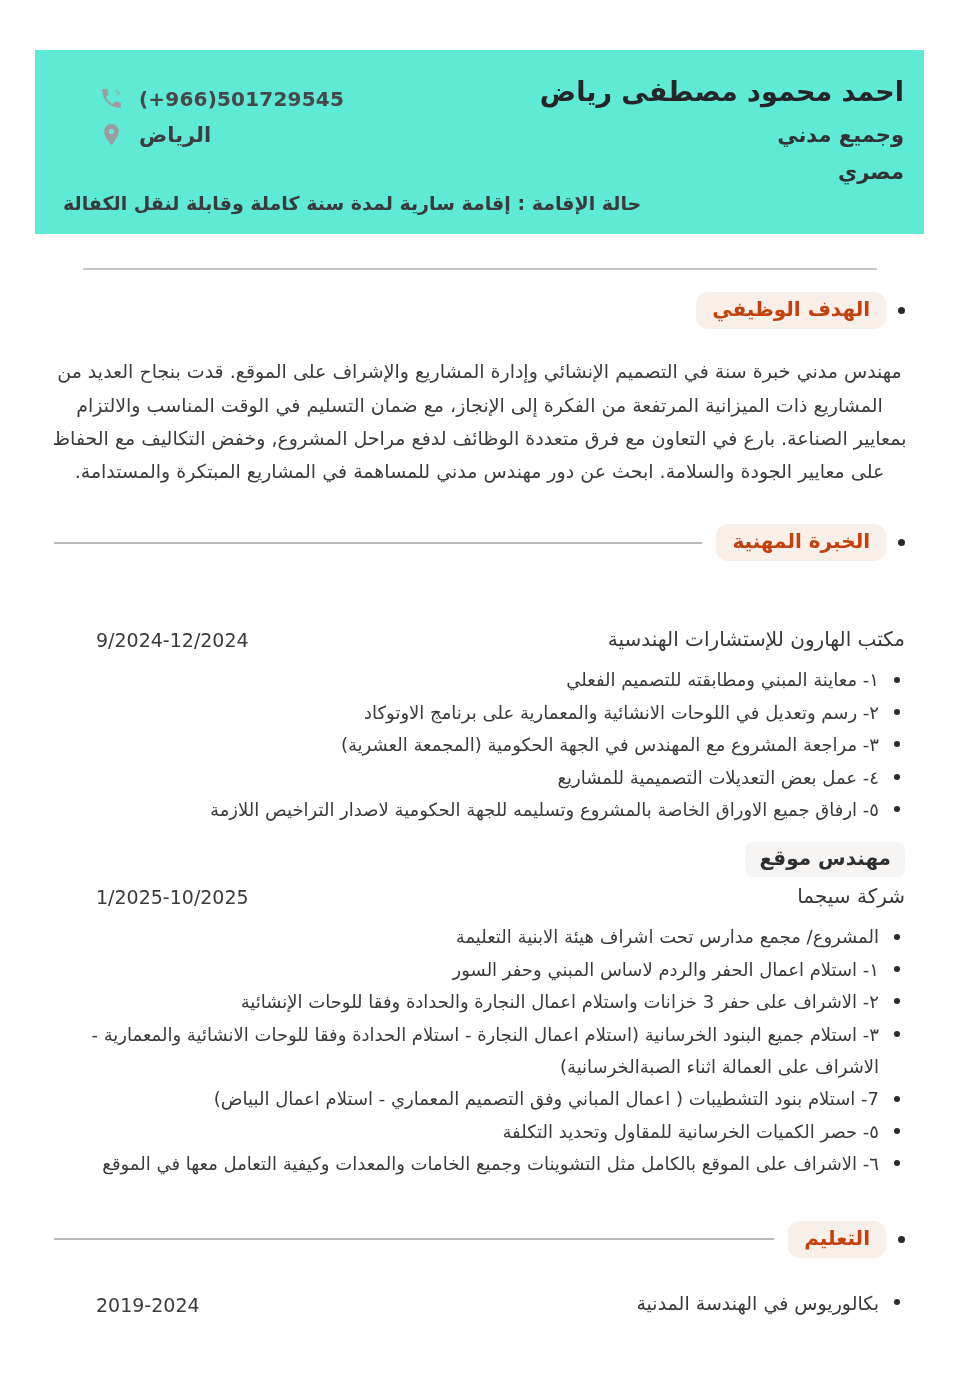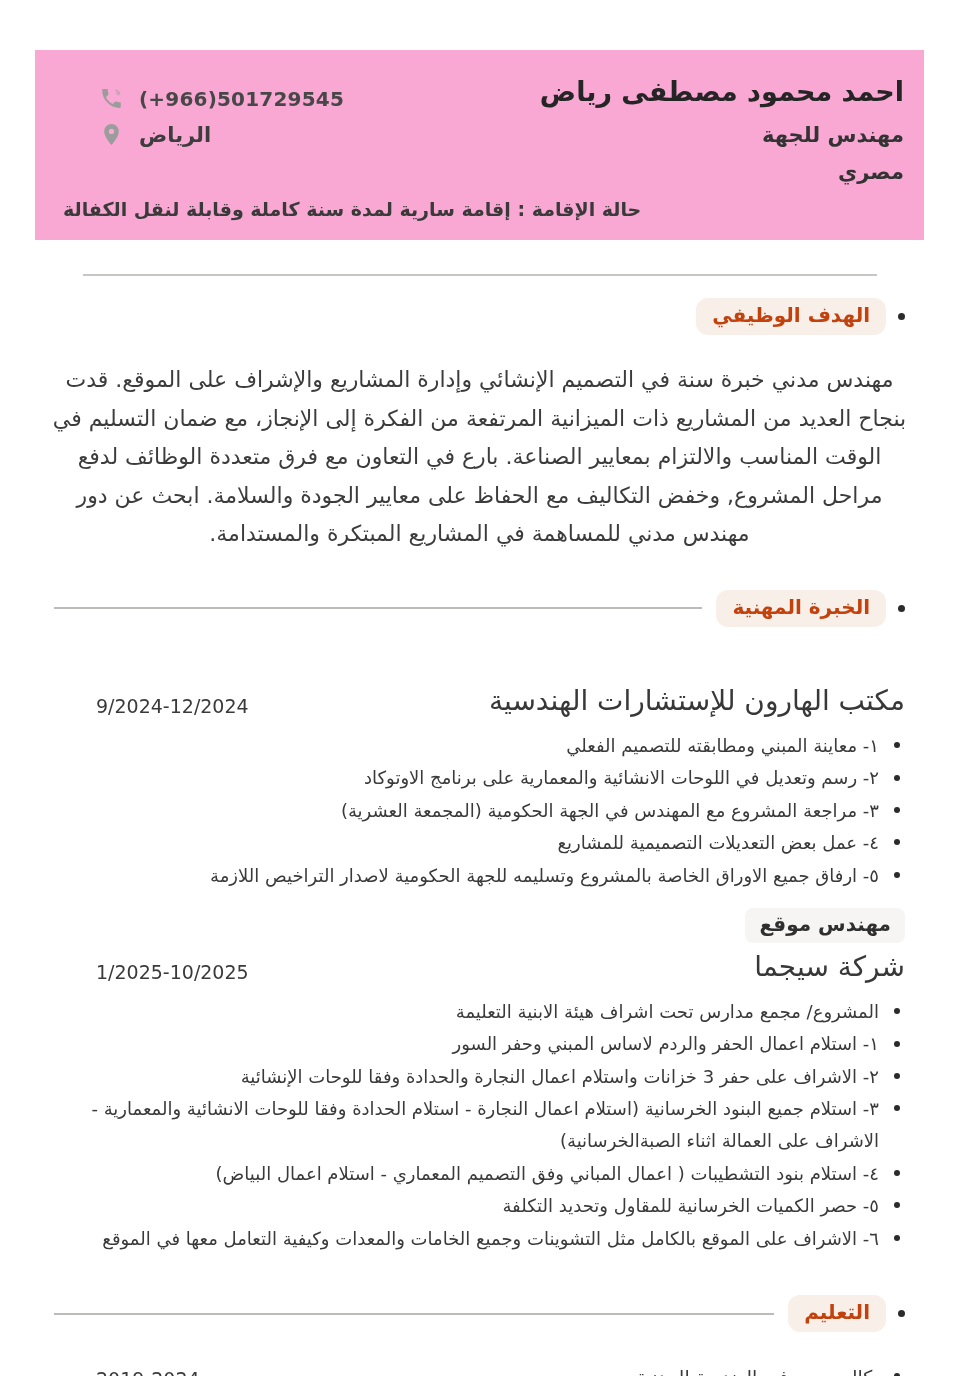--- a/index.html
+++ b/index.html
@@ -7,39 +7,39 @@
   body {
     width: 959px; height: 1376px; overflow: hidden;
     font-family: "DejaVu Sans", sans-serif;
     color: #3b3b3b;
   }
   .page { position: relative; width: 959px; height: 1376px; background: #fff; }
 
   
   .header-card {
     margin: 50px 35px 0 35px;
-    background: #f9a8d4;
+    background: #5eead4;
     padding: 24px 20px 20px 28px;
   }
   .header-top { display: flex; justify-content: space-between; align-items: flex-start; }
   .contacts { margin: 12px 0 0 36px; display: flex; flex-direction: column; gap: 11px; }
   .contact-row { display: flex; align-items: center; gap: 15px; }
   .contact-text {
     font-size: 20px; font-weight: bold; color: #474747; letter-spacing: .2px;
   }
   .contact-text.ar { direction: rtl; font-size: 21px; color: #3d3d3d; }
   .cicon { width: 25px; height: 25px; flex: 0 0 auto; }
   .cicon svg { width: 100%; height: 100%; fill: #9c9c9c; }
 
   .identity { direction: rtl; text-align: right; }
   .name { font-size: 27px; font-weight: bold; color: #252525; line-height: 1.35; }
   .id-line { font-size: 21px; font-weight: bold; color: #333333; margin-top: 13px; }
 
   .residence {
-    margin-top: 14px;
+    margin-top: 8px;
     direction: rtl; text-align: left;
     font-size: 19px; font-weight: bold; color: #3a3a3a;
   }
 
   
   .top-divider { border: 0; border-top: 2px solid #c7c6c5; margin: 34px 82px 0 83px; }
 
   .section-head { display: flex; align-items: center; direction: ltr; margin: 0 54px; }
   .section-line { flex: 1; border-top: 2px solid #bcbbba; }
   .section-line.hidden { border-top-color: transparent; }
@@ -55,36 +55,36 @@
   }
 
   .head-objective { margin-top: 22px; }
   .head-experience { margin-top: 36px; }
   .head-education { margin-top: 40px; }
 
   
   .objective-text {
     margin: 26px 50px 0 50px;
     direction: rtl; text-align: center;
-    font-size: 22px; line-height: 1.75; color: #3c3c3c;
+    font-size: 19px; line-height: 1.75; color: #3c3c3c;
   }
 
   
   .job { margin: 0 54px; }
   .job-first { margin-top: 44px; }
   .job-next  { margin-top: 16px; }
   .job-head { display: flex; direction: ltr; justify-content: space-between; align-items: flex-end; }
   .job-dates { font-size: 19px; color: #3a3a3a; margin: 24px 0 0 42px; direction: ltr; white-space: nowrap; }
   .job-titles { direction: rtl; text-align: right; }
   .job-role {
     display: inline-block; background: #f6f5f3; border-radius: 8px;
     padding: 4px 14px 7px 14px;
     font-size: 20px; font-weight: 600; color: #2f2f2f;
   }
-  .job-company { margin-top: 7px; font-size: 28px; color: #383838; }
+  .job-company { margin-top: 7px; font-size: 20px; color: #383838; }
 
   .bullets { list-style: none; direction: rtl; margin-top: 13px; }
   .bullets li {
     position: relative; padding-right: 26px;
     font-size: 18px; line-height: 1.8; color: #3a3a3a; text-align: right;
   }
   .bullets li::before {
     content: ""; position: absolute; right: 5px; top: .68em;
     width: 6px; height: 6px; border-radius: 50%; background: #2b2b2b;
   }
@@ -125,21 +125,21 @@
             <svg viewBox="0 0 24 24">
                 <path d="M12 2C8.13 2 5 5.13 5 9c0 5.25 7 13 7 13s7-7.75 7-13c0-3.87-3.13-7-7-7zm0 9.5A2.5 2.5 0 1 1 12 6.5a2.5 2.5 0 0 1 0 5z"></path>
               </svg>
           </span>
           <span class="contact-text ar">الرياض</span>
         </div>
       </div>
 
       <div class="identity">
         <div class="name">احمد محمود مصطفى رياض</div>
-        <div class="id-line">مهندس للجهة</div>
+        <div class="id-line">وجميع مدني</div>
         <div class="id-line">مصري</div>
       </div>
     </div>
 
     <div class="residence">حالة الإقامة : إقامة سارية لمدة سنة كاملة وقابلة لنقل الكفالة</div>
   </div>
 
   <hr class="top-divider">
 
   <div class="section-head head-objective">
@@ -178,21 +178,21 @@
       <div class="job-titles">
         <span class="job-role">مهندس موقع</span>
         <div class="job-company">شركة سيجما</div>
       </div>
     </div>
     <ul class="bullets">
       <li>المشروع/ مجمع مدارس تحت اشراف هيئة الابنية التعليمة</li>
       <li>١- استلام اعمال الحفر والردم لاساس المبني وحفر السور</li>
       <li>٢- الاشراف على حفر 3 خزانات واستلام اعمال النجارة والحدادة وفقا للوحات الإنشائية</li>
       <li>٣- استلام جميع البنود الخرسانية (استلام اعمال النجارة - استلام الحدادة وفقا للوحات الانشائية والمعمارية - الاشراف على العمالة اثناء الصبةالخرسانية)</li>
-      <li>٤- استلام بنود التشطيبات ( اعمال المباني وفق التصميم المعماري - استلام اعمال البياض)</li>
+      <li>7- استلام بنود التشطيبات ( اعمال المباني وفق التصميم المعماري - استلام اعمال البياض)</li>
       <li>٥- حصر الكميات الخرسانية للمقاول وتحديد التكلفة</li>
       <li>٦- الاشراف على الموقع بالكامل مثل التشوينات وجميع الخامات والمعدات وكيفية التعامل معها في الموقع</li>
     </ul>
   </div>
 
   <div class="section-head head-education">
     <div class="section-line"></div>
     <div class="section-label">التعليم</div>
     <div class="section-bullet"></div>
   </div>

